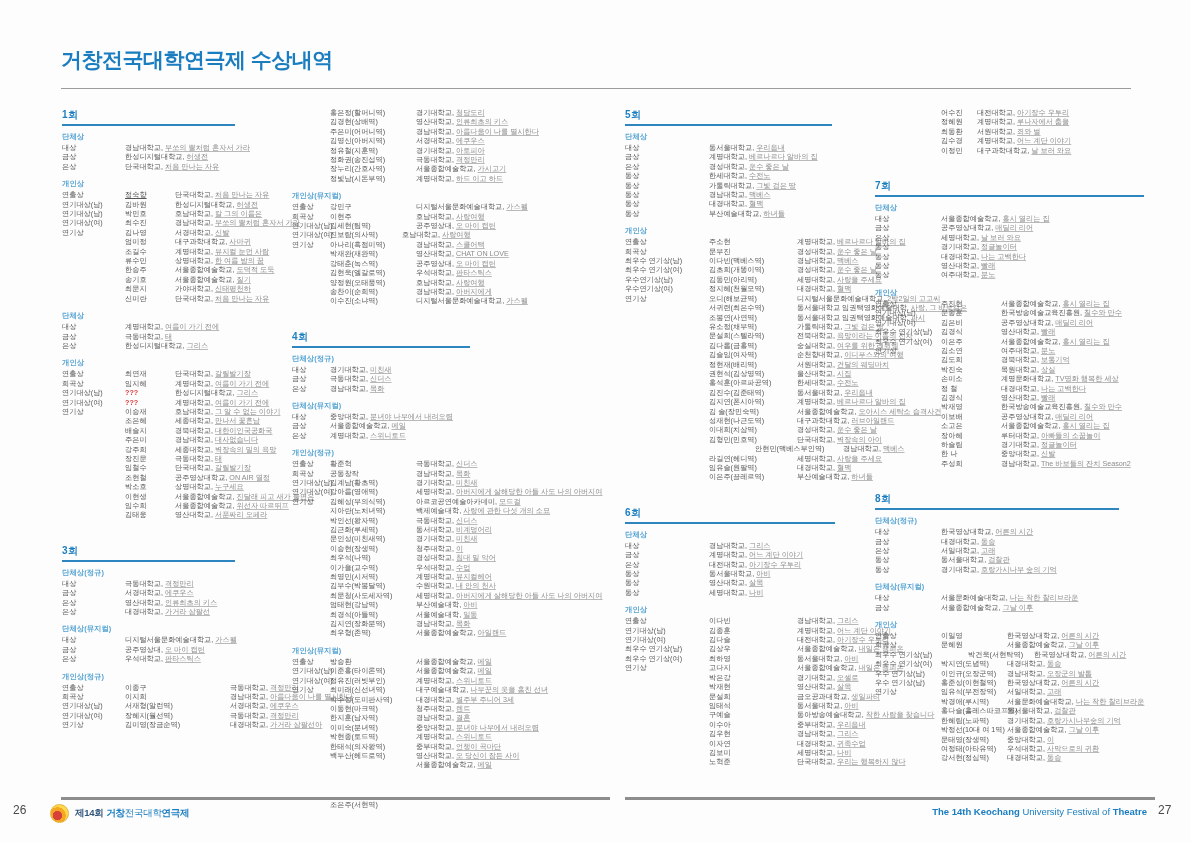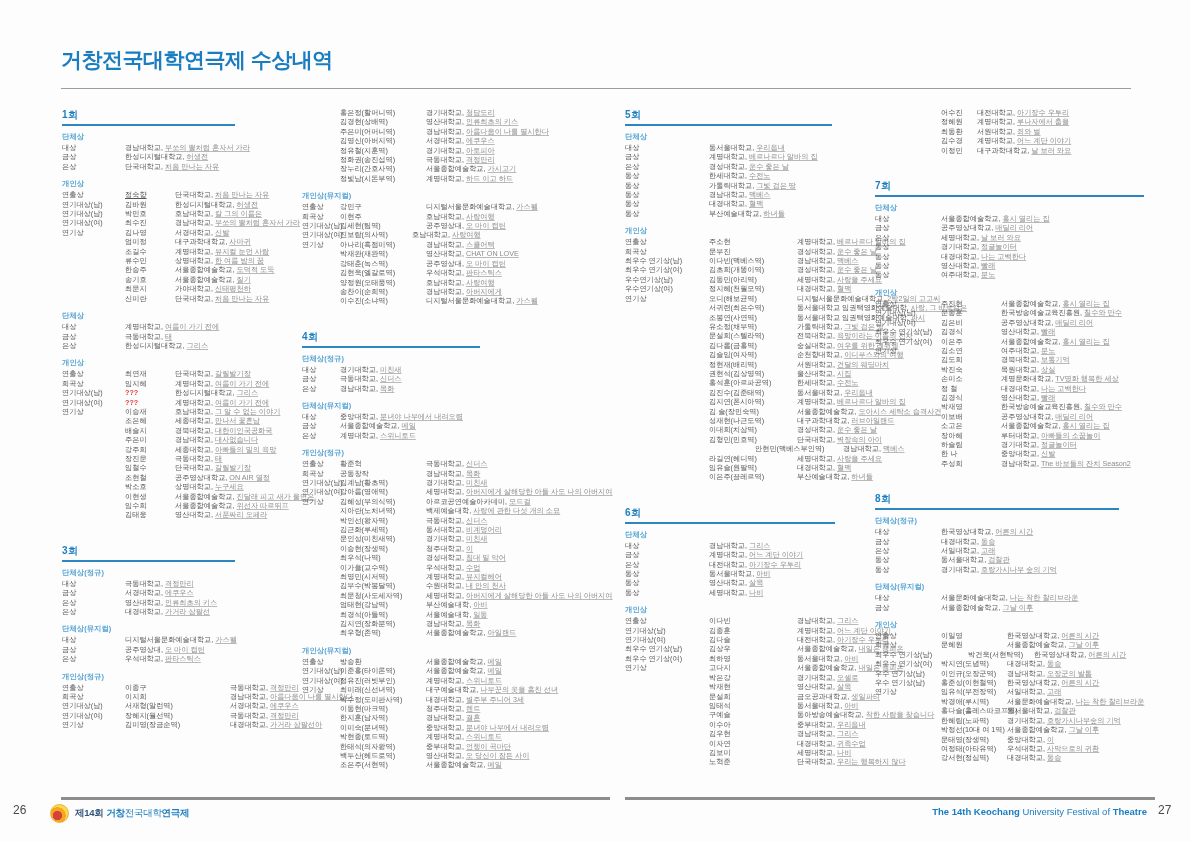--- a/index.html
+++ b/index.html
@@ -187,21 +187,21 @@
         <span class="st"><span class="school">경북대학교, </span><span class="wt">대한이인국공화국</span></span>
       </div>
       <div class="row">
         <span class="lbl" style="width: 63px;"></span>
         <span class="nm" style="width: 50px;">주은미</span>
         <span class="st"><span class="school">경남대학교, </span><span class="wt">대사없습니다</span></span>
       </div>
       <div class="row">
         <span class="lbl" style="width: 63px;"></span>
         <span class="nm" style="width: 50px;">강주희</span>
-        <span class="st"><span class="school">세종대학교, </span><span class="wt">아빠들의 밑의 욕망</span></span>
+        <span class="st"><span class="school">세종대학교, </span><span class="wt">벽장속의 밑의 욕망</span></span>
       </div>
       <div class="row">
         <span class="lbl" style="width: 63px;"></span>
         <span class="nm" style="width: 50px;">장진문</span>
         <span class="st"><span class="school">극동대학교, </span><span class="wt">태</span></span>
       </div>
       <div class="row">
         <span class="lbl" style="width: 63px;"></span>
         <span class="nm" style="width: 50px;">임철수</span>
         <span class="st"><span class="school">단국대학교, </span><span class="wt">갈릴발기장</span></span>
@@ -292,21 +292,21 @@
         <span class="nm" style="width: 105px;">장혜지(월선역)</span>
         <span class="st"><span class="school">극동대학교, </span><span class="wt">격정만리</span></span>
       </div>
       <div class="row">
         <span class="lbl" style="width: 63px;">연기상</span>
         <span class="nm" style="width: 105px;">김미영(장금순역)</span>
         <span class="st"><span class="school">대경대학교, </span><span class="wt">가거라 삼팔선아</span></span>
       </div>
     </div>
   </div>
-<div class="col" id="col1" style="left:302px;width:310px">
+<div class="col" id="col1" style="left:292px;width:310px">
     <div class="block">
       <div class="row">
         <span class="lbl" style="width: 38px;"></span>
         <span class="nm" style="width: 86px;">홍은정(할머니역)</span>
         <span class="st"><span class="school">경기대학교, </span><span class="wt">청담도리</span></span>
       </div>
       <div class="row">
         <span class="lbl" style="width: 38px;"></span>
         <span class="nm" style="width: 86px;">김경현(상배역)</span>
         <span class="st"><span class="school">영산대학교, </span><span class="wt">인류최초의 키스</span></span>
@@ -584,21 +584,21 @@
         <span class="nm" style="width: 86px;">한태석(의자왕역)</span>
         <span class="st"><span class="school">중부대학교, </span><span class="wt">언챙이 곡마단</span></span>
       </div>
       <div class="row">
         <span class="lbl" style="width: 38px;"></span>
         <span class="nm" style="width: 86px;">백두산(헤드로역)</span>
         <span class="st"><span class="school">영산대학교, </span><span class="wt">오 당신이 잠든 사이</span></span>
       </div>
       <div class="row">
         <span class="lbl" style="width: 38px;"></span>
-        <span class="nm" style="width: 86px;">조은주(서현역)</span>
+        <span class="nm" style="width: 86px; margin-top: 40px;">조은주(서현역)</span>
         <span class="st"><span class="school">서울종합예술학교, </span><span class="wt">메일</span></span>
       </div>
     </div>
   </div>
 <div class="col" id="col2" style="left:625px;width:278px">
     <div class="section">
       <div class="sec-t">5회</div>
       <div class="sec-rule" style="width: 207px;"></div>
     </div>
     <div class="block">

